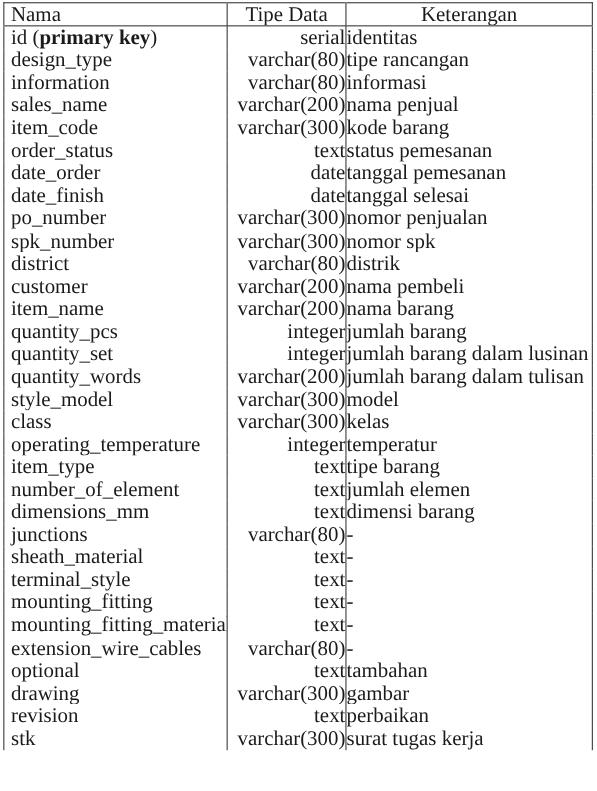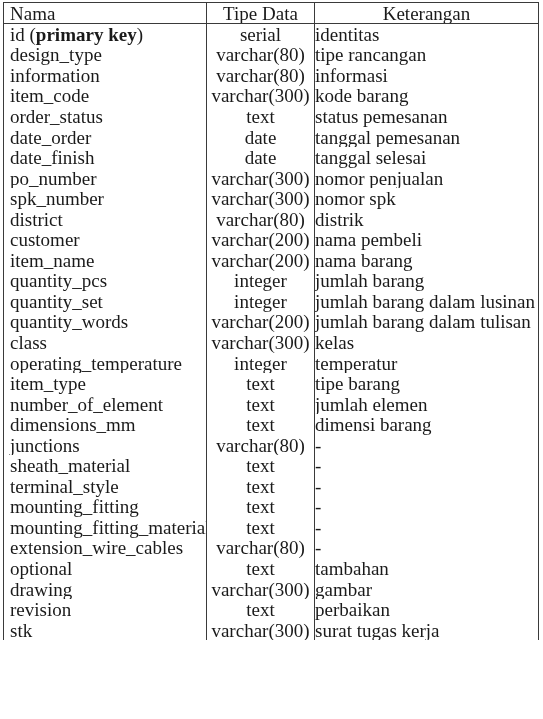--- a/index.html
+++ b/index.html
@@ -55,21 +55,21 @@
   
   table.schema-table th.c-nama,
   table.schema-table td.c-nama {
     border-right: 1.1px solid #3a3a3a;
     text-align: left;
     padding-left: 6px;
   }
   table.schema-table th.c-tipe,
   table.schema-table td.c-tipe {
     border-right: 1.1px solid #3a3a3a;
-    text-align: center;
+    text-align: right;
   }
   table.schema-table th.c-ket,
   table.schema-table td.c-ket {
     text-align: left;
   }
 
   
   table.schema-table thead th {
     border-bottom: 1.1px solid #3a3a3a;
     height: 20px;
@@ -112,20 +112,25 @@
           <td class="c-nama">design_type</td>
           <td class="c-tipe">varchar(80)</td>
           <td class="c-ket">tipe rancangan</td>
         </tr>
         <tr>
           <td class="c-nama">information</td>
           <td class="c-tipe">varchar(80)</td>
           <td class="c-ket">informasi</td>
         </tr>
         <tr>
+          <td class="c-nama">sales_name</td>
+          <td class="c-tipe">varchar(200)</td>
+          <td class="c-ket">nama penjual</td>
+        </tr>
+        <tr>
           <td class="c-nama">item_code</td>
           <td class="c-tipe">varchar(300)</td>
           <td class="c-ket">kode barang</td>
         </tr>
         <tr>
           <td class="c-nama">order_status</td>
           <td class="c-tipe">text</td>
           <td class="c-ket">status pemesanan</td>
         </tr>
         <tr>
@@ -172,20 +177,25 @@
           <td class="c-nama">quantity_set</td>
           <td class="c-tipe">integer</td>
           <td class="c-ket">jumlah barang dalam lusinan</td>
         </tr>
         <tr>
           <td class="c-nama">quantity_words</td>
           <td class="c-tipe">varchar(200)</td>
           <td class="c-ket">jumlah barang dalam tulisan</td>
         </tr>
         <tr>
+          <td class="c-nama">style_model</td>
+          <td class="c-tipe">varchar(300)</td>
+          <td class="c-ket">model</td>
+        </tr>
+        <tr>
           <td class="c-nama">class</td>
           <td class="c-tipe">varchar(300)</td>
           <td class="c-ket">kelas</td>
         </tr>
         <tr>
           <td class="c-nama">operating_temperature</td>
           <td class="c-tipe">integer</td>
           <td class="c-ket">temperatur</td>
         </tr>
         <tr>

